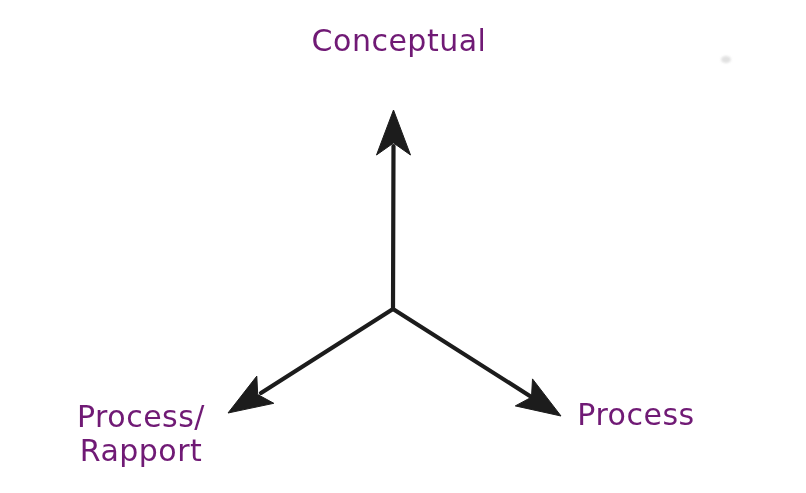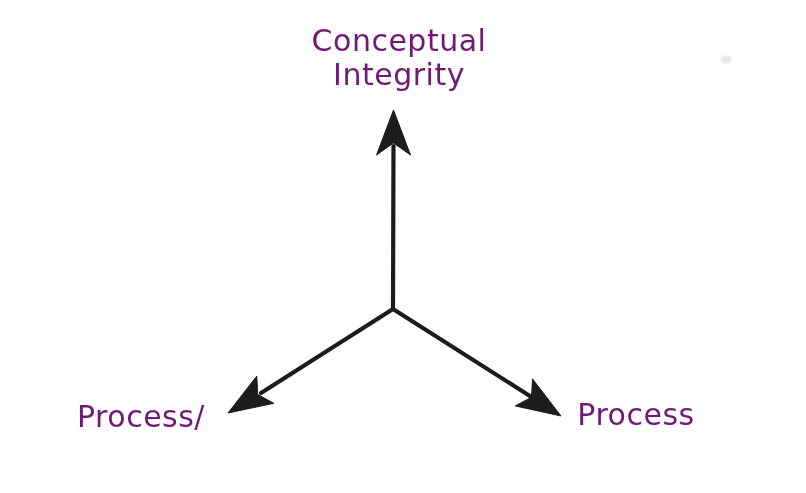--- a/index.html
+++ b/index.html
@@ -74,25 +74,25 @@
     </g>
 
     <g>
       <line x1="393" y1="309" x2="533" y2="398"></line>
       <polygon points="561,416 532.5,378.9 531.5,397.2 515.3,405.9"></polygon>
     </g>
   </svg>
 
   <div class="axis-label top">
     <div>Conceptual</div>
-    <div>Integrity</div>
   </div>
 
   <div class="axis-label left">
     <div>Process/</div>
+    <div>Rapport</div>
   </div>
 
   <div class="axis-label right">
     <div>Process</div>
   </div>
 
   <div class="scan-speck"></div>
 
 </div>
 

